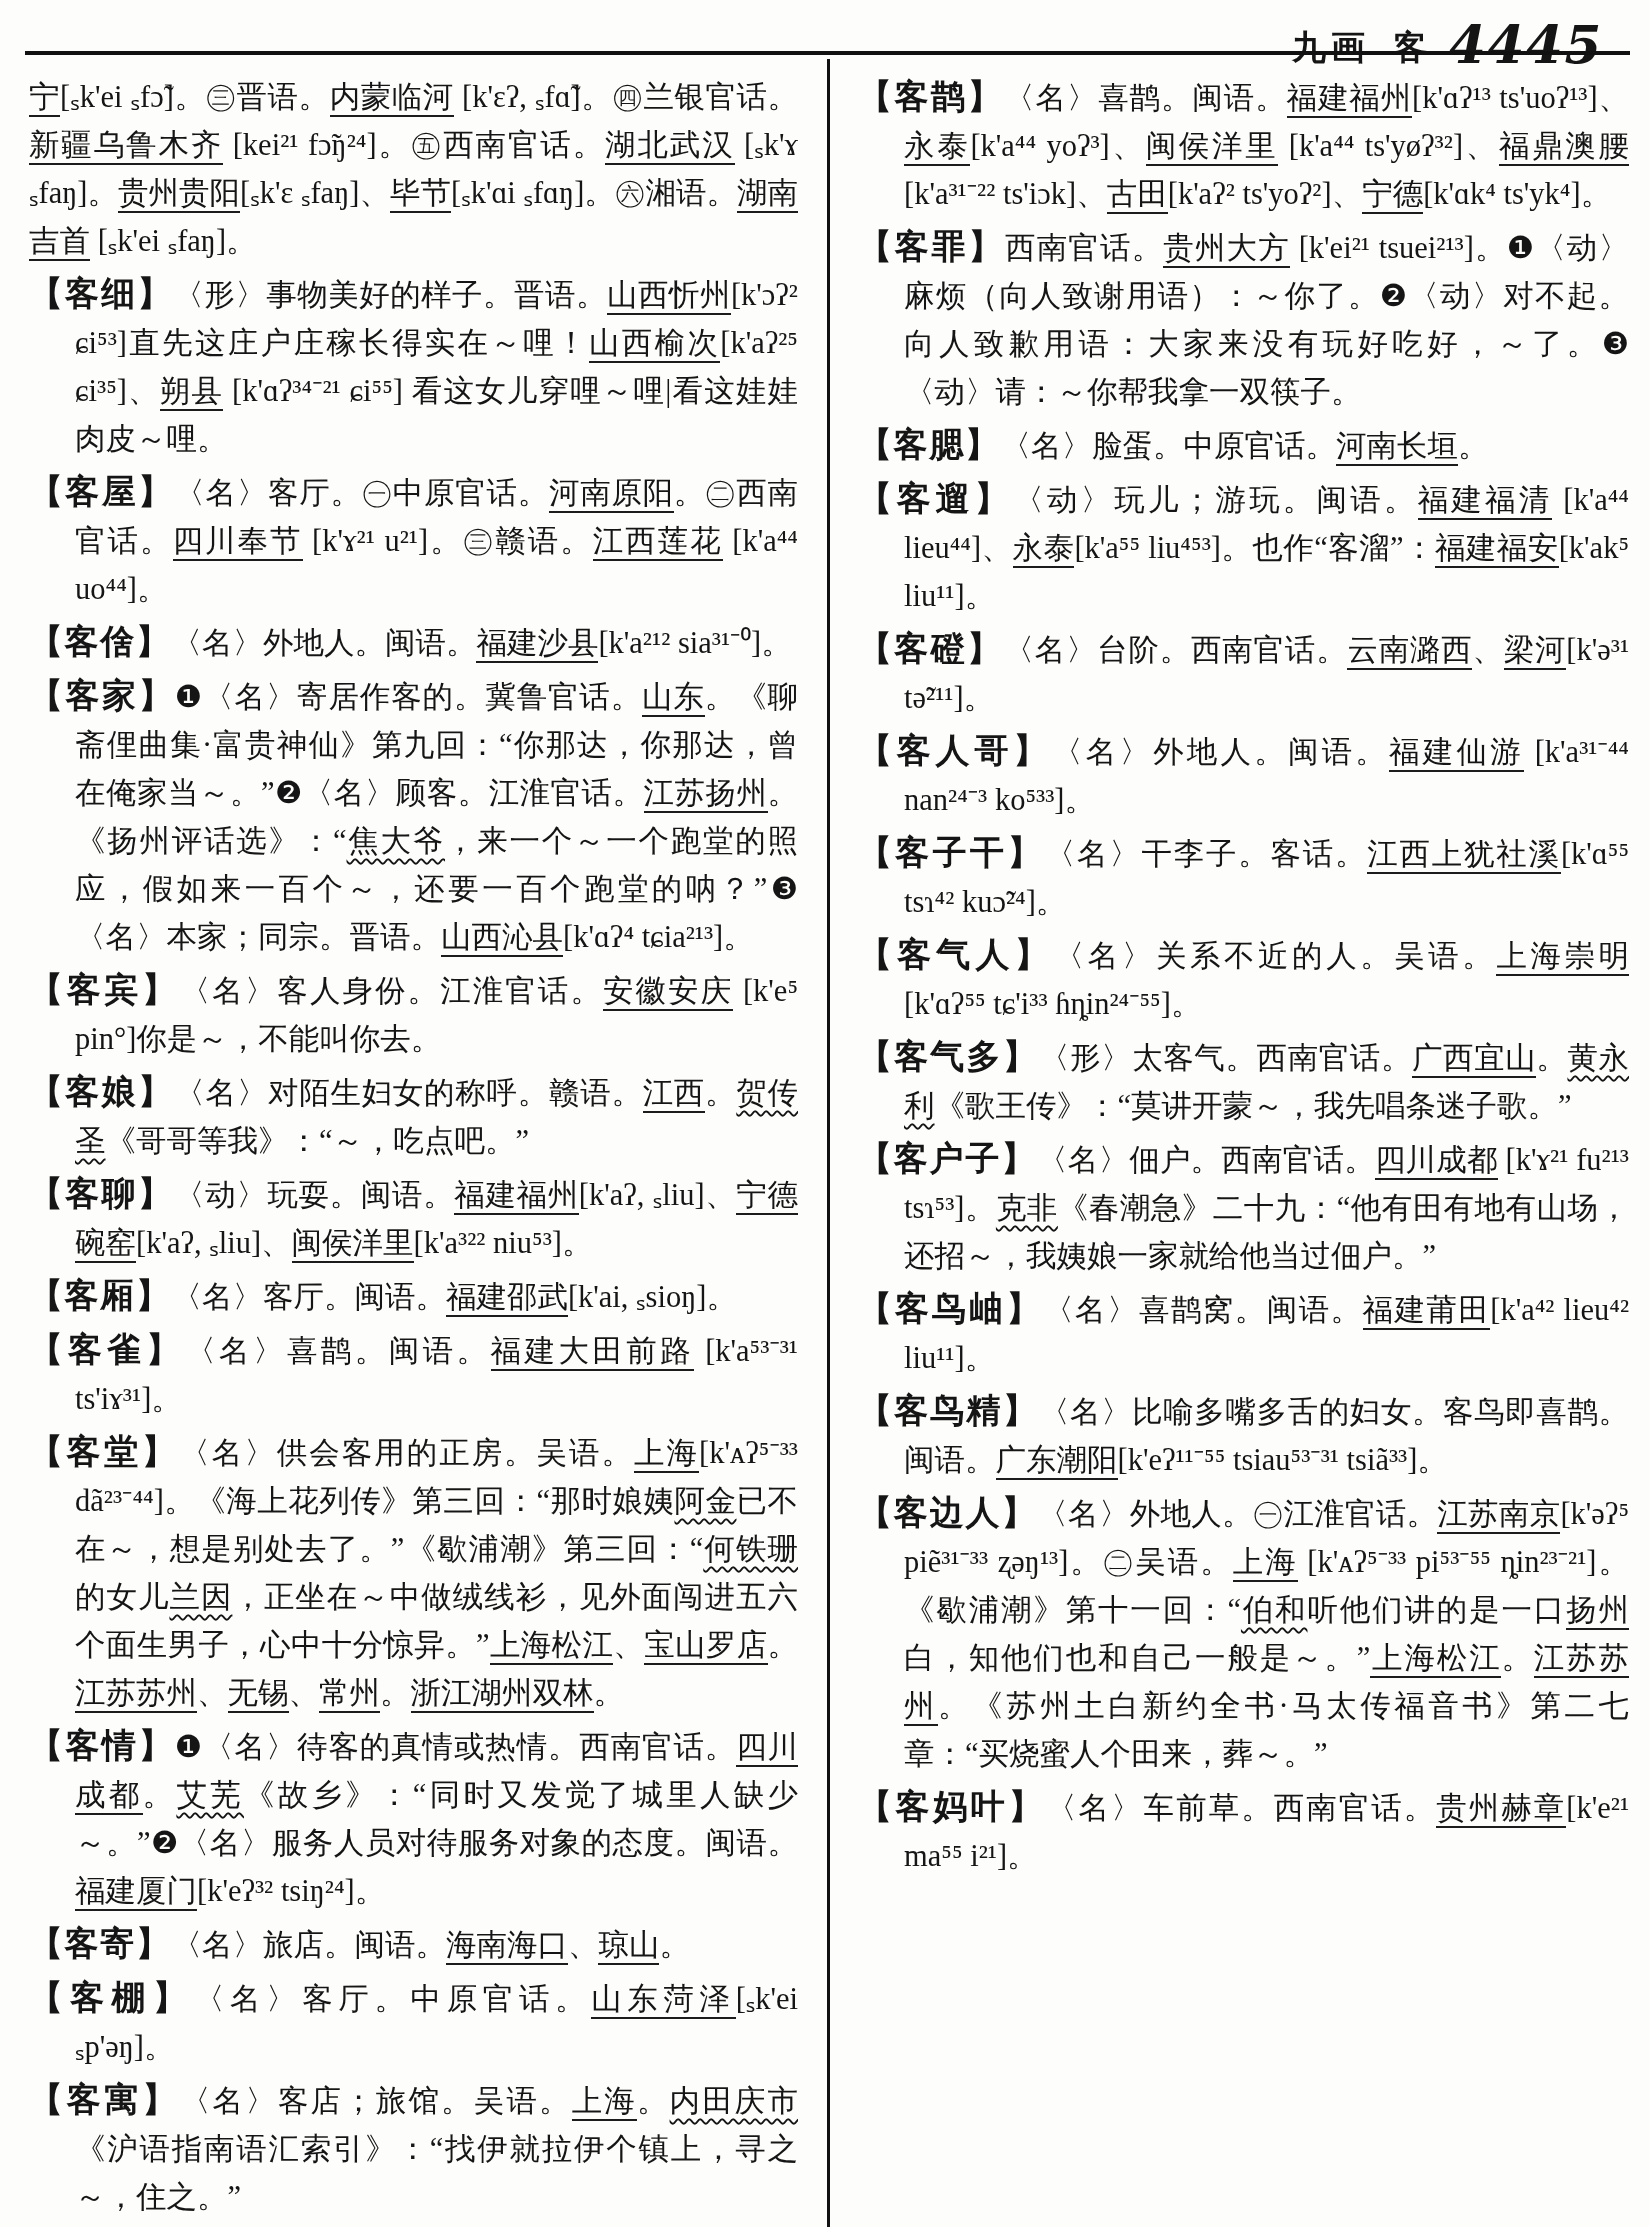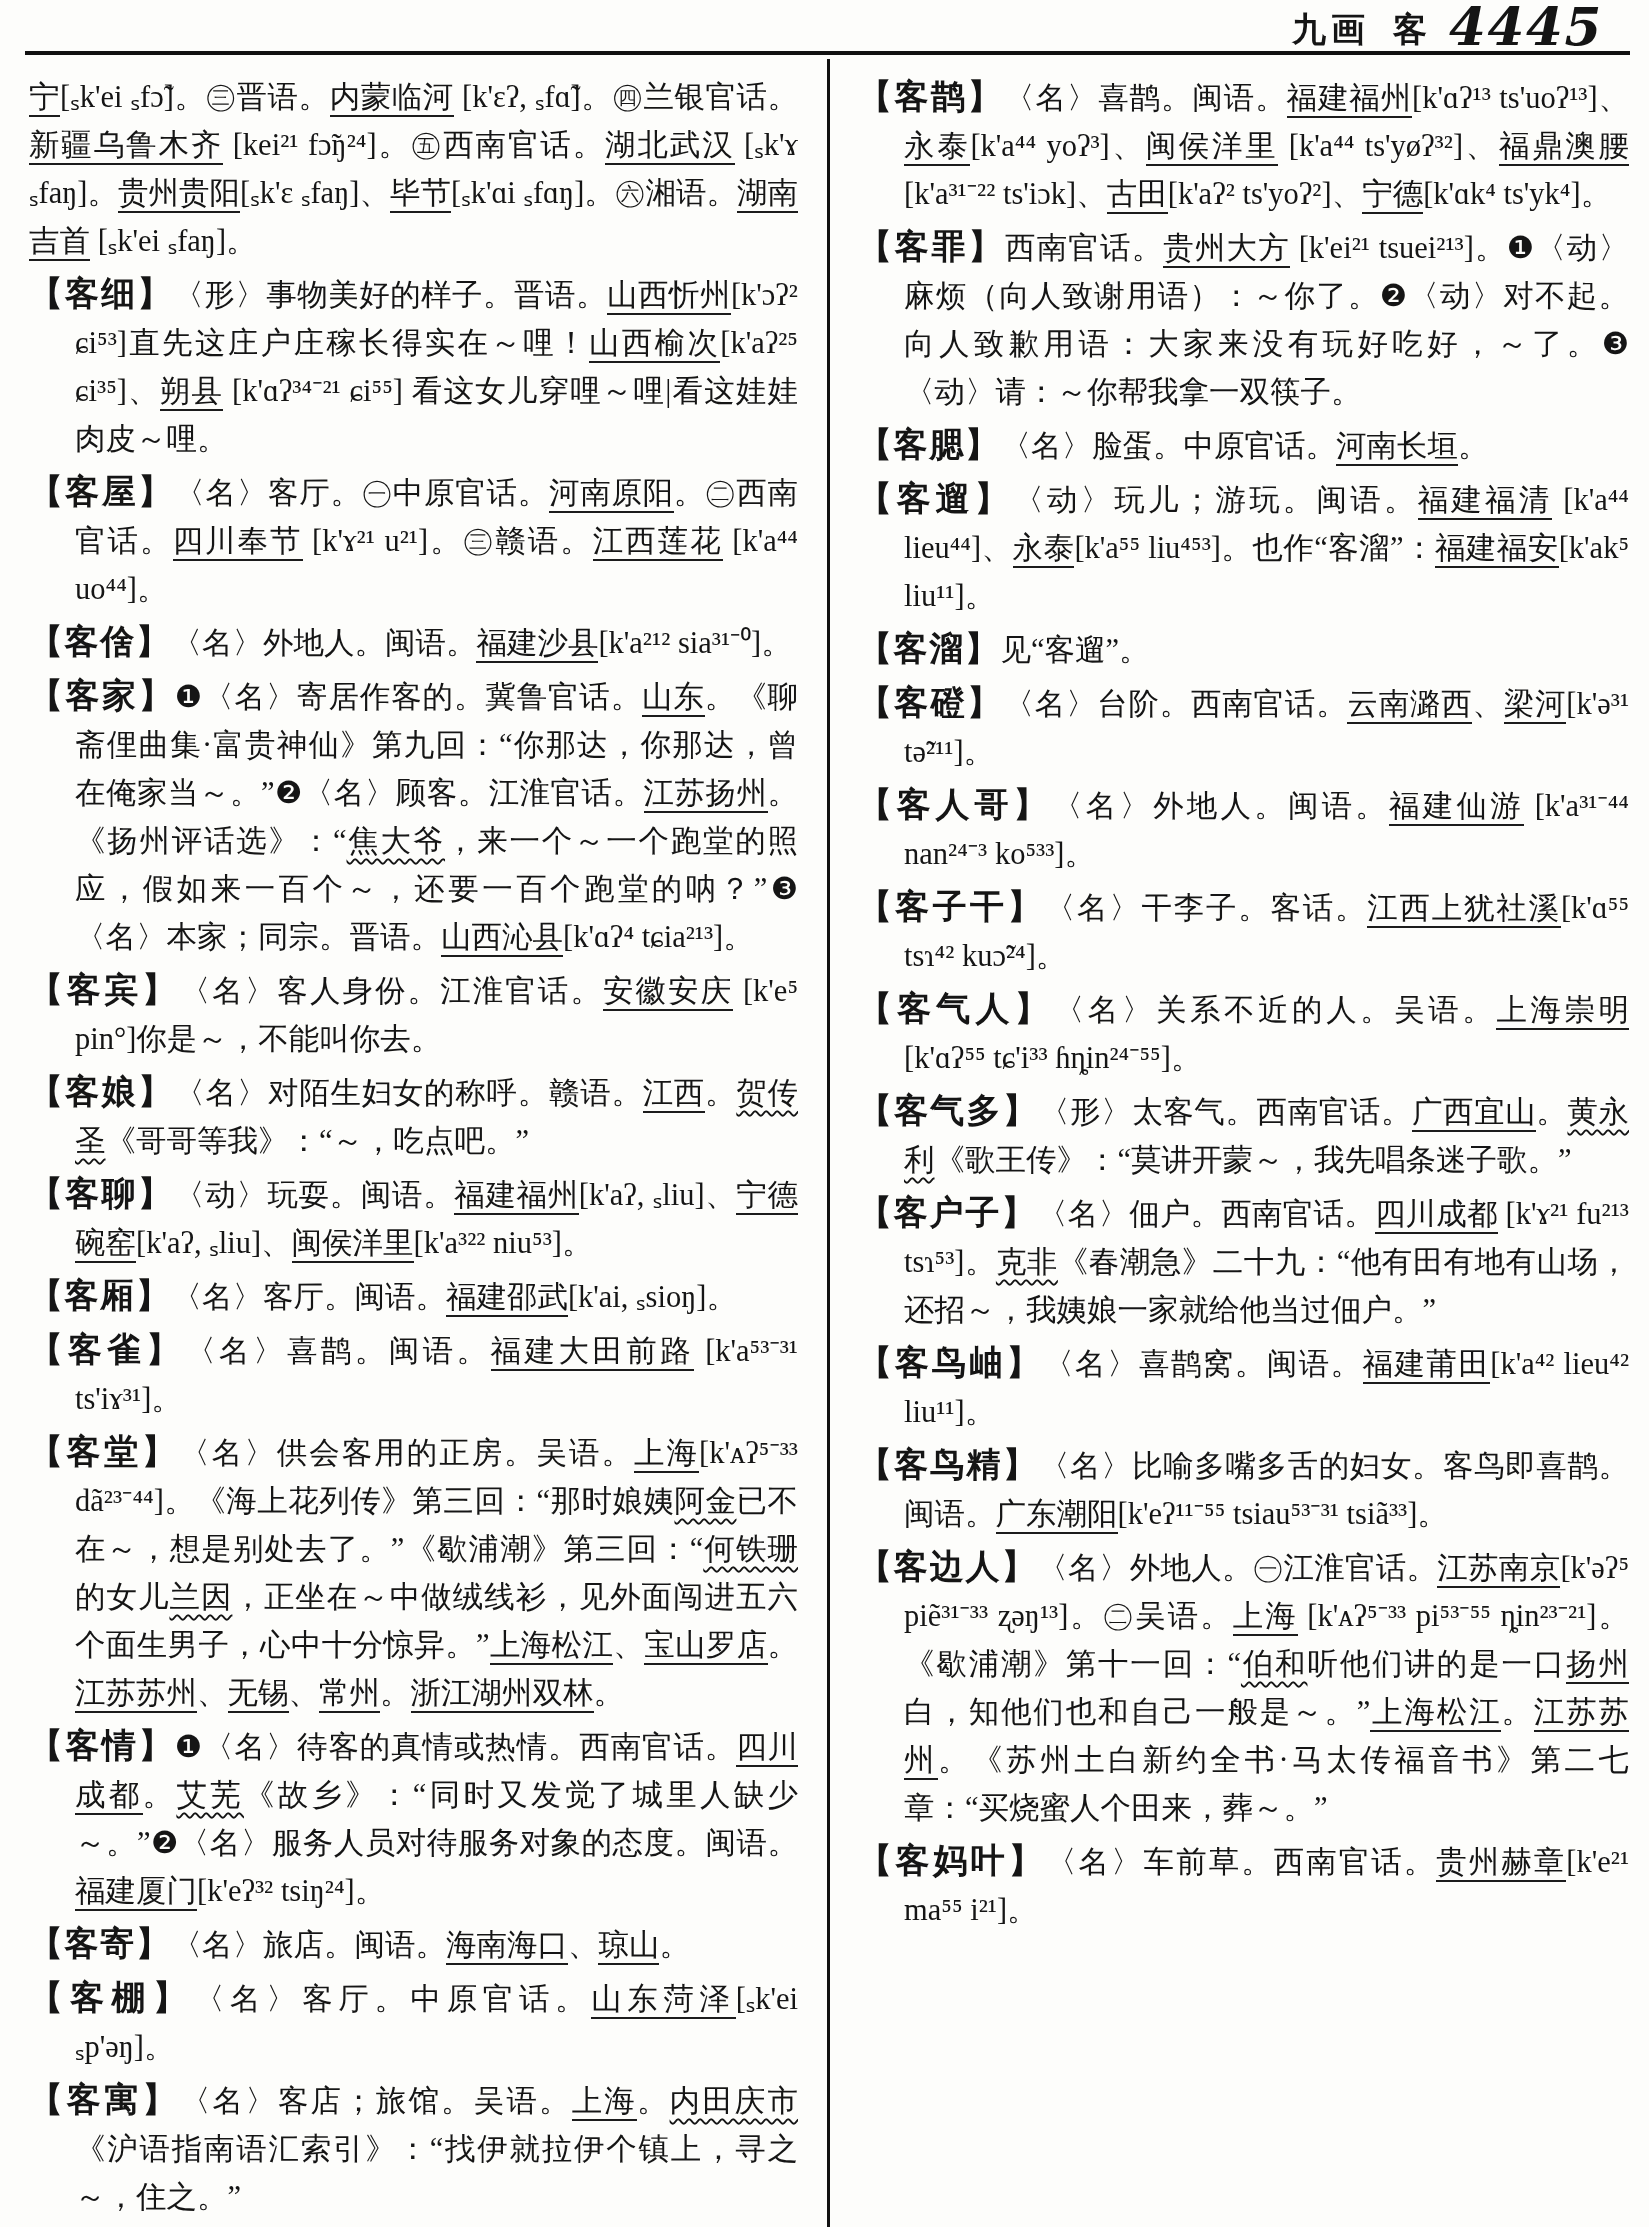--- a/index.html
+++ b/index.html
@@ -2,21 +2,21 @@
 <html style="font-size:13.2px"><head>
 <meta charset="utf-8">
 <style>
   html,body{margin:0;padding:0;}
   body{
     width:1650px;height:2227px;position:relative;overflow:hidden;
     background:#fdfdfb;color:#151515;
     font-family:"DejaVu Serif","Liberation Serif",serif;
     font-size:30.5px;line-height:48px;
   }
-  .hdr{position:absolute;top:5px;left:0;width:1471px;height:45px;}
+  .hdr{position:absolute;top:23px;left:0;width:1471px;height:45px;}
   .hdr-sec{position:absolute;left:1292px;top:0;font-weight:bold;font-size:34px;letter-spacing:5px;}
   .hdr-char{position:absolute;left:1393px;top:0;font-weight:bold;font-size:34px;}
   .hdr-page{position:absolute;left:1449px;top:-3.3px;font-weight:bold;font-style:italic;font-size:53px;letter-spacing:1.6px;}
   .hdr-rule{position:absolute;top:51px;left:25px;width:1605px;height:4.1px;background:#111;}
   .divider{position:absolute;left:827px;top:59px;width:2.5px;height:2168px;background:#111;}
   .col{position:absolute;top:69px;height:2155px;overflow:hidden;}
   .col-left{left:29px;width:769px;}
   .col-right{left:858px;width:771px;}
   .entry{text-align:justify;padding-left:46px;text-indent:-46px;margin:4.1px 0 5px 0;font-family:Liberation Serif, serif;}
   .entry.cont{padding-left:0;text-indent:0;}
@@ -51,21 +51,20 @@
     <div class="entry"><span class="hw">【客情】</span><span class="seg-p">❶〈名〉待客的真情或热情。西南官话。</span><span class="seg-u">四川成都</span><span class="seg-p">。</span><span class="seg-w">艾芜</span><span class="seg-p">《故乡》：“同时又发觉了城里人缺少～。”❷〈名〉服务人员对待服务对象的态度。闽语。</span><span class="seg-u">福建厦门</span><span class="seg-p">[k'eʔ³² tsiŋ²⁴]。</span></div>
     <div class="entry"><span class="hw">【客寄】</span><span class="seg-p">〈名〉旅店。闽语。</span><span class="seg-u">海南海口</span><span class="seg-p">、</span><span class="seg-u">琼山</span><span class="seg-p">。</span></div>
     <div class="entry"><span class="hw">【客棚】</span><span class="seg-p">〈名〉客厅。中原官话。</span><span class="seg-u">山东菏泽</span><span class="seg-p">[ₛk'ei ₛp'əŋ]。</span></div>
     <div class="entry"><span class="hw">【客寓】</span><span class="seg-p">〈名〉客店；旅馆。吴语。</span><span class="seg-u">上海</span><span class="seg-p">。</span><span class="seg-w">内田庆市</span><span class="seg-p">《沪语指南语汇索引》：“找伊就拉伊个镇上，寻之～，住之。”</span></div>
   </div>
 <div class="col col-right">
     <div class="entry"><span class="hw">【客鹊】</span><span class="seg-p">〈名〉喜鹊。闽语。</span><span class="seg-u">福建福州</span><span class="seg-p">[k'ɑʔ¹³ ts'uoʔ¹³]、</span><span class="seg-u">永泰</span><span class="seg-p">[k'a⁴⁴ yoʔ³]、</span><span class="seg-u">闽侯洋里</span><span class="seg-p"> [k'a⁴⁴ ts'yøʔ³²]、</span><span class="seg-u">福鼎澳腰</span><span class="seg-p">[k'a³¹⁻²² ts'iɔk]、</span><span class="seg-u">古田</span><span class="seg-p">[k'aʔ² ts'yoʔ²]、</span><span class="seg-u">宁德</span><span class="seg-p">[k'ɑk⁴ ts'yk⁴]。</span></div>
     <div class="entry"><span class="hw">【客罪】</span><span class="seg-p">西南官话。</span><span class="seg-u">贵州大方</span><span class="seg-p"> [k'ei²¹ tsuei²¹³]。❶〈动〉麻烦（向人致谢用语）：～你了。❷〈动〉对不起。向人致歉用语：大家来没有玩好吃好，～了。❸〈动〉请：～你帮我拿一双筷子。</span></div>
     <div class="entry"><span class="hw">【客腮】</span><span class="seg-p">〈名〉脸蛋。中原官话。</span><span class="seg-u">河南长垣</span><span class="seg-p">。</span></div>
     <div class="entry"><span class="hw">【客遛】</span><span class="seg-p">〈动〉玩儿；游玩。闽语。</span><span class="seg-u">福建福清</span><span class="seg-p"> [k'a⁴⁴ lieu⁴⁴]、</span><span class="seg-u">永泰</span><span class="seg-p">[k'a⁵⁵ liu⁴⁵³]。也作“客溜”：</span><span class="seg-u">福建福安</span><span class="seg-p">[k'ak⁵ liu¹¹]。</span></div>
-    <div class="entry"><span class="hw">【客溜】</span><span class="seg-p">见“客遛”。</span></div>
     <div class="entry"><span class="hw">【客磴】</span><span class="seg-p">〈名〉台阶。西南官话。</span><span class="seg-u">云南潞西</span><span class="seg-p">、</span><span class="seg-u">梁河</span><span class="seg-p">[k'ə³¹ tə̃²¹¹]。</span></div>
     <div class="entry"><span class="hw">【客人哥】</span><span class="seg-p">〈名〉外地人。闽语。</span><span class="seg-u">福建仙游</span><span class="seg-p"> [k'a³¹⁻⁴⁴ nan²⁴⁻³ ko⁵³³]。</span></div>
     <div class="entry"><span class="hw">【客子干】</span><span class="seg-p">〈名〉干李子。客话。</span><span class="seg-u">江西上犹社溪</span><span class="seg-p">[k'ɑ⁵⁵ tsɿ⁴² kuɔ̃²⁴]。</span></div>
     <div class="entry"><span class="hw">【客气人】</span><span class="seg-p">〈名〉关系不近的人。吴语。</span><span class="seg-u">上海崇明</span><span class="seg-p"> [k'ɑʔ⁵⁵ tɕ'i³³ ɦȵin²⁴⁻⁵⁵]。</span></div>
     <div class="entry"><span class="hw">【客气多】</span><span class="seg-p">〈形〉太客气。西南官话。</span><span class="seg-u">广西宜山</span><span class="seg-p">。</span><span class="seg-w">黄永利</span><span class="seg-p">《歌王传》：“莫讲开蒙～，我先唱条迷子歌。”</span></div>
     <div class="entry"><span class="hw">【客户子】</span><span class="seg-p">〈名〉佃户。西南官话。</span><span class="seg-u">四川成都</span><span class="seg-p"> [k'ɤ²¹ fu²¹³ tsɿ⁵³]。</span><span class="seg-w">克非</span><span class="seg-p">《春潮急》二十九：“他有田有地有山场，还招～，我姨娘一家就给他当过佃户。”</span></div>
     <div class="entry"><span class="hw">【客鸟岫】</span><span class="seg-p">〈名〉喜鹊窝。闽语。</span><span class="seg-u">福建莆田</span><span class="seg-p">[k'a⁴² lieu⁴² liu¹¹]。</span></div>
     <div class="entry"><span class="hw">【客鸟精】</span><span class="seg-p">〈名〉比喻多嘴多舌的妇女。客鸟即喜鹊。闽语。</span><span class="seg-u">广东潮阳</span><span class="seg-p">[k'eʔ¹¹⁻⁵⁵ tsiau⁵³⁻³¹ tsiã³³]。</span></div>
     <div class="entry"><span class="hw">【客边人】</span><span class="seg-p">〈名〉外地人。㊀江淮官话。</span><span class="seg-u">江苏南京</span><span class="seg-p">[k'əʔ⁵ piẽ³¹⁻³³ ʐəŋ¹³]。㊁吴语。</span><span class="seg-u">上海</span><span class="seg-p"> [k'ᴀʔ⁵⁻³³ pi⁵³⁻⁵⁵ ȵin²³⁻²¹]。《歇浦潮》第十一回：“</span><span class="seg-w">伯和</span><span class="seg-p">听他们讲的是一口</span><span class="seg-u">扬州</span><span class="seg-p">白，知他们也和自己一般是～。”</span><span class="seg-u">上海松江</span><span class="seg-p">。</span><span class="seg-u">江苏苏州</span><span class="seg-p">。《苏州土白新约全书·马太传福音书》第二七章：“买烧蜜人个田来，葬～。”</span></div>
     <div class="entry"><span class="hw">【客妈叶】</span><span class="seg-p">〈名〉车前草。西南官话。</span><span class="seg-u">贵州赫章</span><span class="seg-p">[k'e²¹ ma⁵⁵ i²¹]。</span></div>

